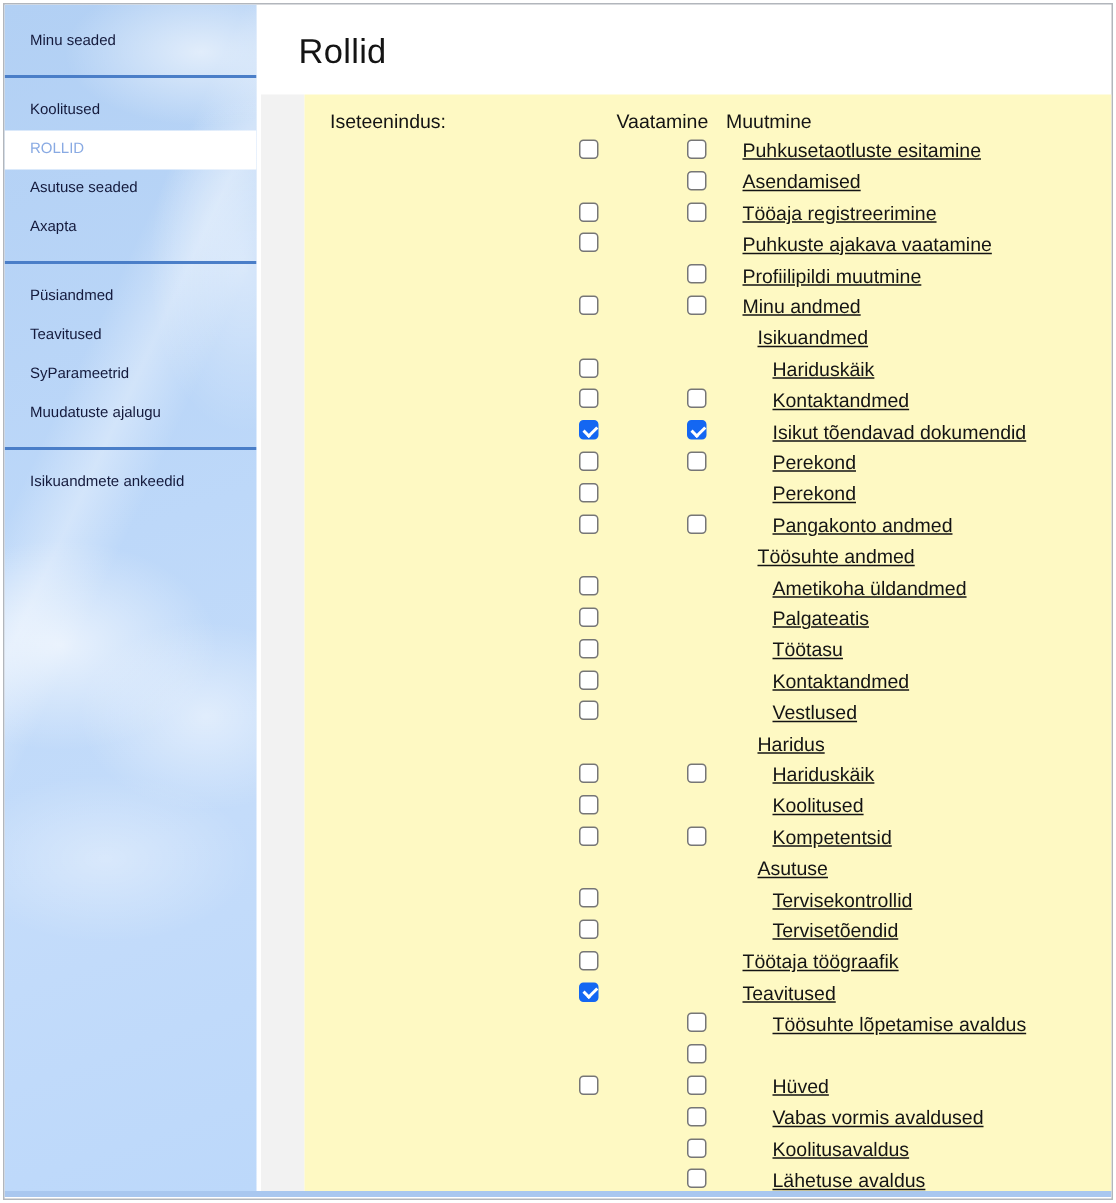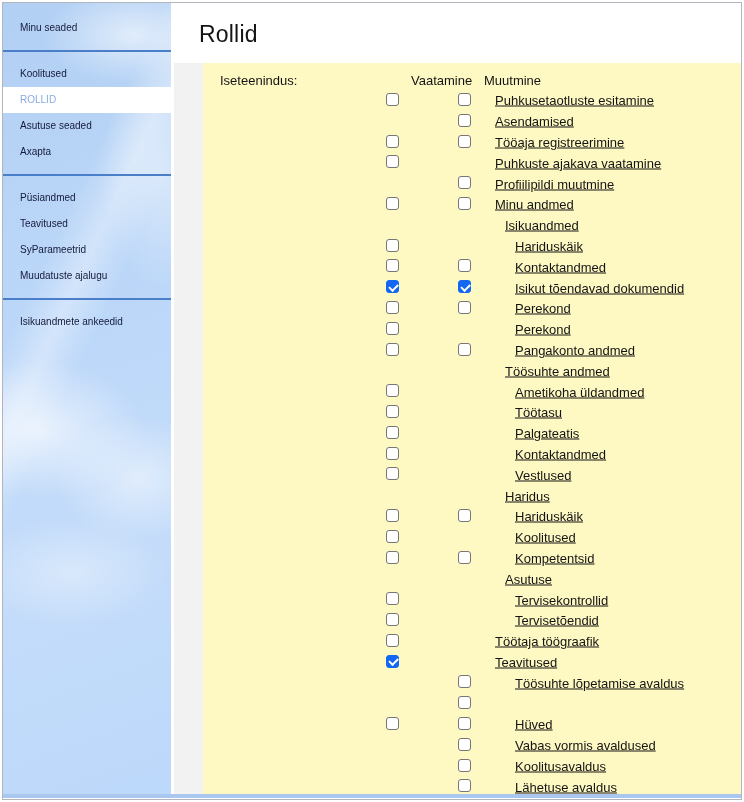--- a/index.html
+++ b/index.html
@@ -161,25 +161,25 @@
           </div>
           <div class="perm-row">
             <span class="lbl i1">Töösuhte andmed</span>
           </div>
           <div class="perm-row">
             <input type="checkbox" class="cb v" style="">
             <span class="lbl i2">Ametikoha üldandmed</span>
           </div>
           <div class="perm-row">
             <input type="checkbox" class="cb v" style="">
+            <span class="lbl i2">Palgateatis</span>
+          </div>
+          <div class="perm-row">
+            <input type="checkbox" class="cb v" style="">
             <span class="lbl i2">Töötasu</span>
-          </div>
-          <div class="perm-row">
-            <input type="checkbox" class="cb v" style="">
-            <span class="lbl i2">Palgateatis</span>
           </div>
           <div class="perm-row">
             <input type="checkbox" class="cb v" style="">
             <span class="lbl i2">Kontaktandmed</span>
           </div>
           <div class="perm-row">
             <input type="checkbox" class="cb v" style="">
             <span class="lbl i2">Vestlused</span>
           </div>
           <div class="perm-row">

